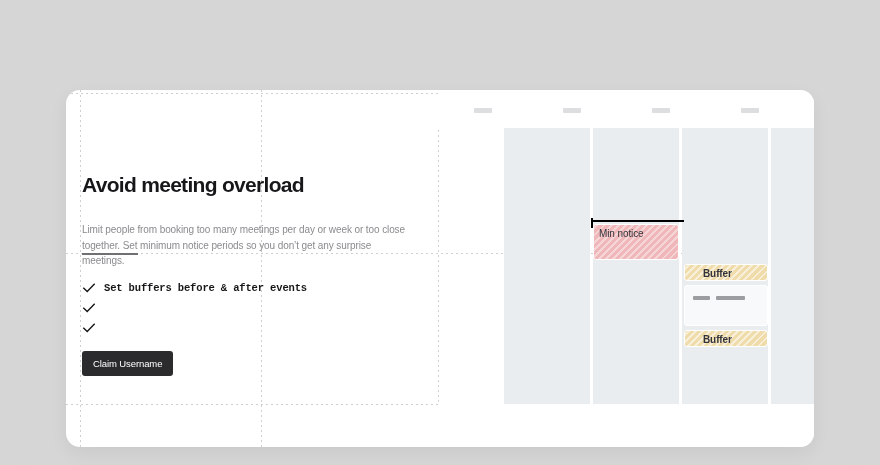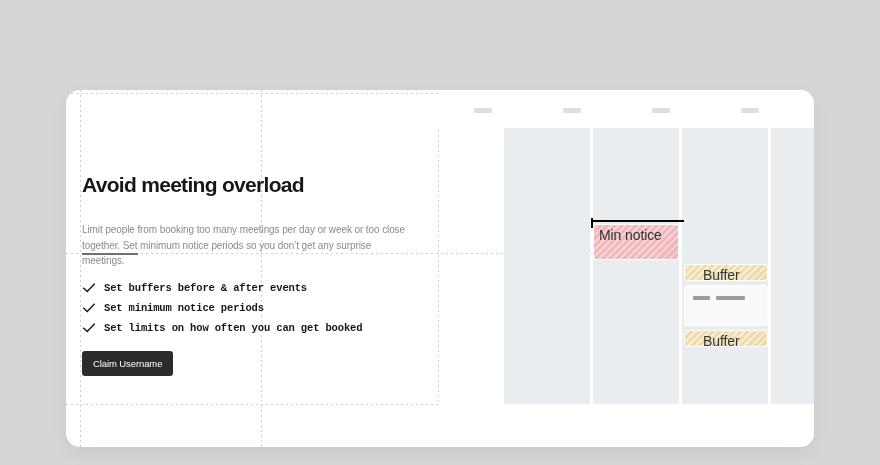--- a/index.html
+++ b/index.html
@@ -172,21 +172,21 @@
     position: absolute;
     top: 0;
     height: 100%;
     background: #eaedef;
   }
 
   
   .cal-event {
     position: absolute;
     border-radius: 3px;
-    font-size: 14px;
+    font-size: 10px;
     letter-spacing: -0.1px;
     color: #33343a;
     padding: 3px 5px 0 5px;
     overflow: hidden;
     line-height: 1.1;
   }
 
   .ev-minnotice {
     background-color: #f0b7ba;
     background-image: repeating-linear-gradient(
@@ -200,21 +200,21 @@
 
   .ev-buffer {
     background-color: #f0dcab;
     background-image: repeating-linear-gradient(
       -45deg,
       rgba(255,255,255,0.55) 0px,
       rgba(255,255,255,0.55) 2px,
       rgba(0,0,0,0) 2px,
       rgba(0,0,0,0) 5px);
     border: 1.5px solid #ffffff;
-    font-weight: 400;
+    font-weight: 700;
     padding-left: 18px;
   }
 
   .ev-blank {
     background: #f8f9fa;
     border: 1.5px solid #ffffff;
   }
   .ph-bar {
     position: absolute;
     height: 3.5px;
@@ -274,29 +274,27 @@
             </svg>
           </span>
           <span class="feature-label">Set buffers before &amp; after events</span>
         </li>
         <li>
           <span class="check-icon">
             <svg viewBox="0 0 14 14" width="14" height="14" aria-hidden="true">
               <path d="M1.8 7.2 L5.2 10.6 L12.2 3.3" fill="none" stroke="#17171a" stroke-width="1.4" stroke-linecap="square"></path>
             </svg>
           </span>
-          <span class="feature-label">Set minimum notice periods</span>
         </li>
         <li>
           <span class="check-icon">
             <svg viewBox="0 0 14 14" width="14" height="14" aria-hidden="true">
               <path d="M1.8 7.2 L5.2 10.6 L12.2 3.3" fill="none" stroke="#17171a" stroke-width="1.4" stroke-linecap="square"></path>
             </svg>
           </span>
-          <span class="feature-label">Set limits on how often you can get booked</span>
         </li>
       </ul>
 
       <button id="claim-btn">Claim Username</button>
     </div>
 
     <div id="calendar">
 
       <div id="cal-header">
         <div class="cal-header-cell" style="left:36px;"></div>

